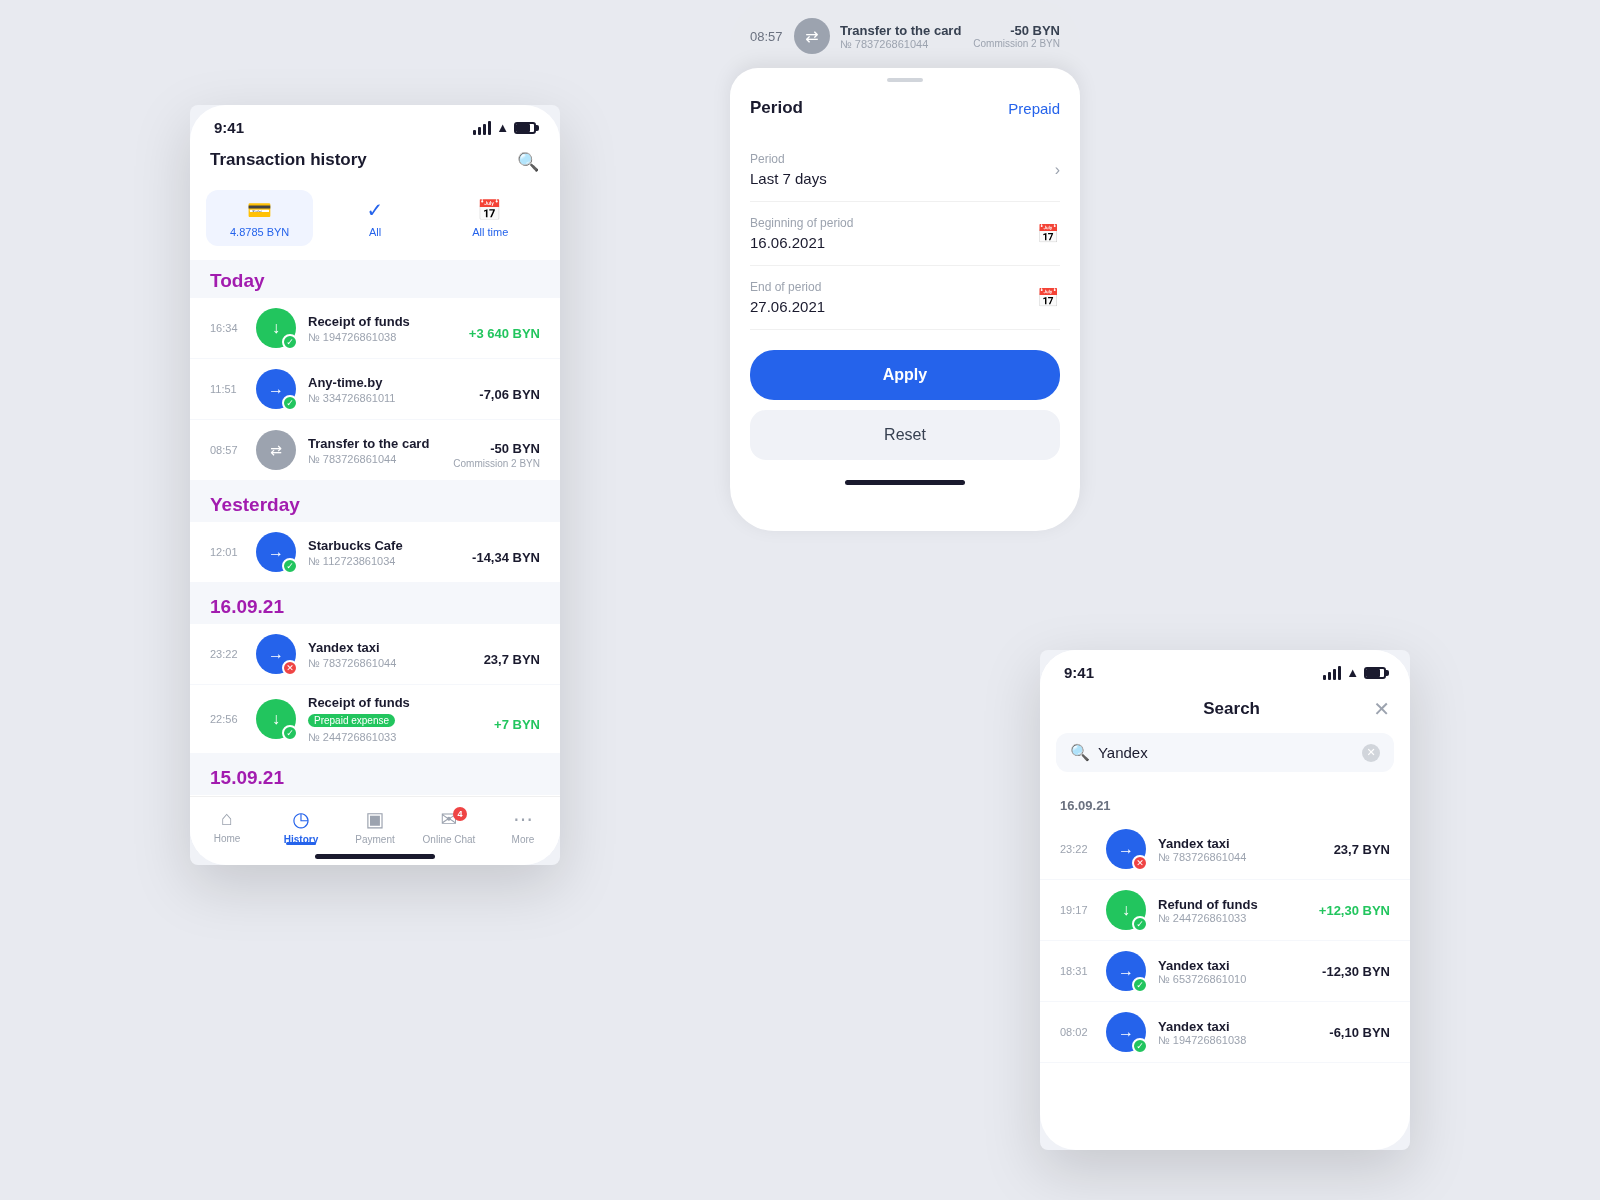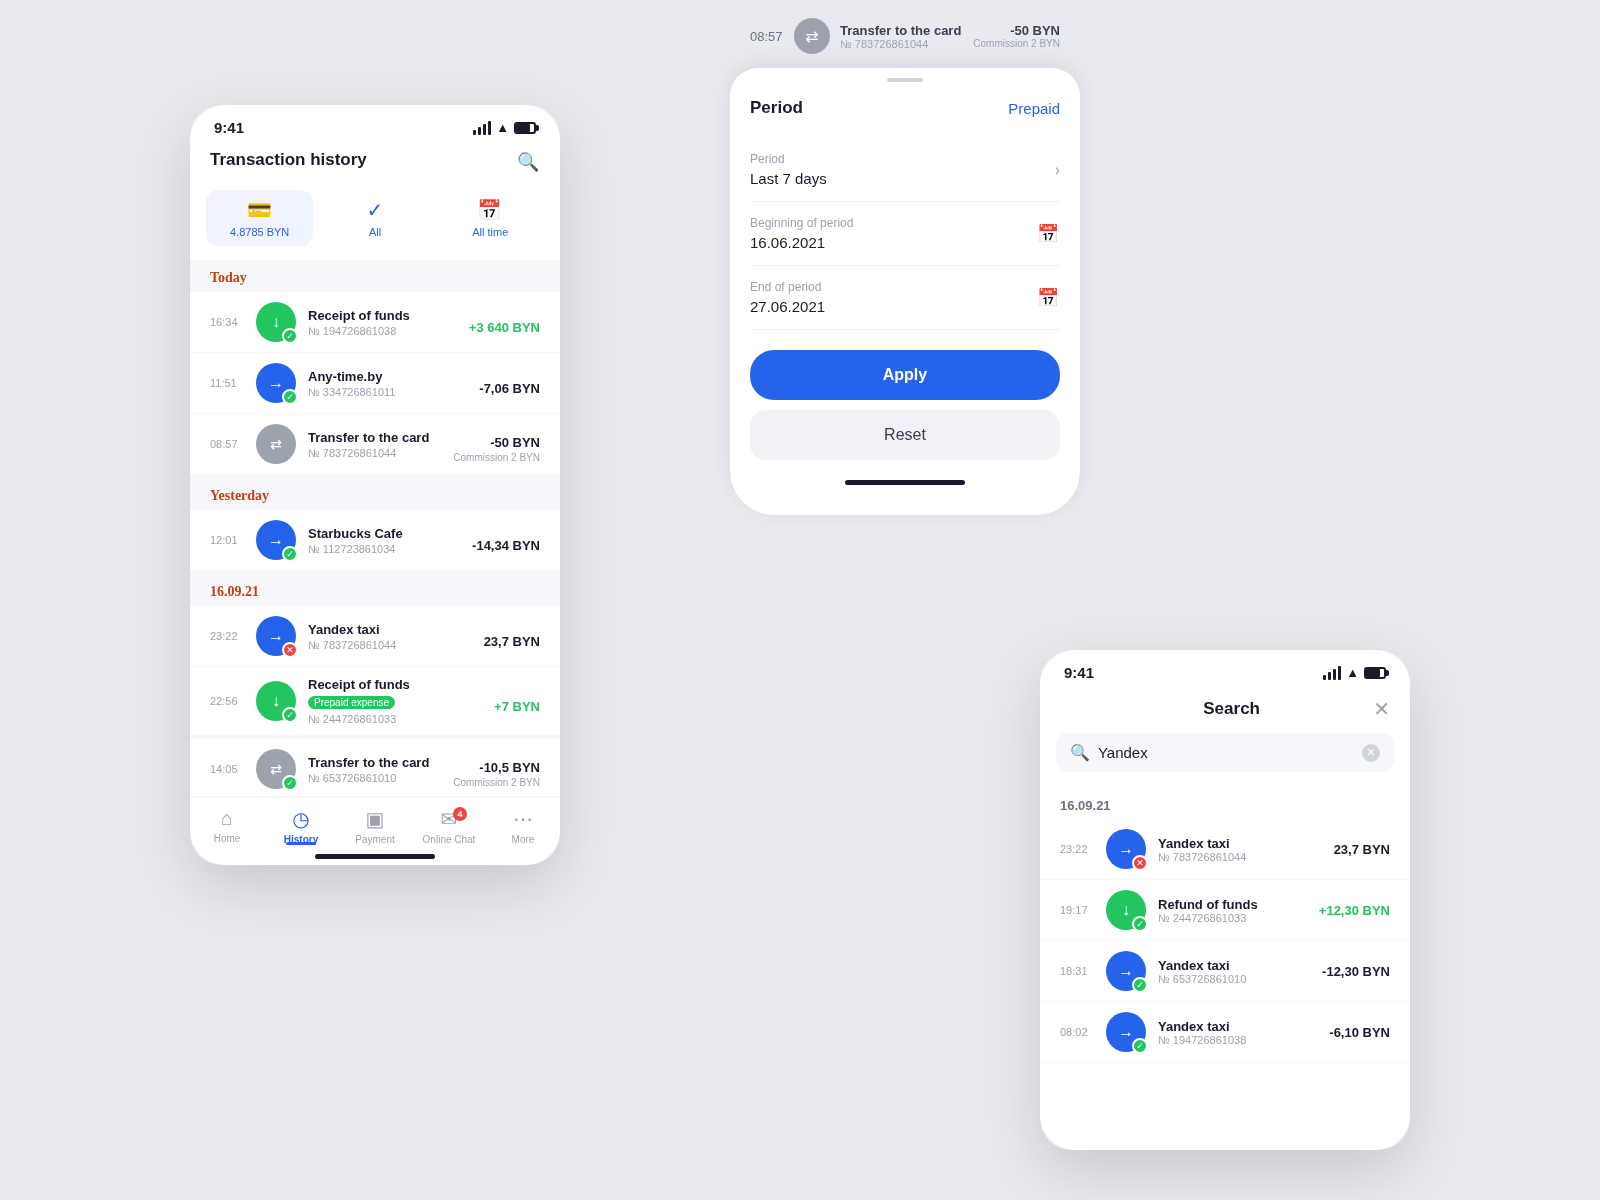--- a/index.html
+++ b/index.html
@@ -8,21 +8,21 @@
       font-family: -apple-system, BlinkMacSystemFont, 'Segoe UI', sans-serif;
       width: 1600px;
       height: 1200px;
       overflow: hidden;
       position: relative;
     }
 
     
     .phone {
       background: #f0f2f7;
-      border-radius: 32px;
+      border-radius: 8px;
       box-shadow: 0 20px 60px rgba(0,0,0,0.15);
       position: absolute;
       overflow: hidden;
     }
 
     .phone-inner {
       background: #fff;
       border-radius: 36px;
       overflow: hidden;
       height: 100%;
@@ -167,25 +167,24 @@
       overflow-y: auto;
       padding: 0 0 60px;
       background: #f5f7fb;
     }
 
     .p1-date-group {
       margin-bottom: 4px;
     }
 
     .p1-date-label {
-      font-size: 14px;
-      font-weight: 600;
-      color: #c2410c;
+      font-size: 19px;
+      font-weight: 600;
+      color: #a21caf;
       padding: 10px 20px 6px;
-      font-family: Liberation Serif, serif;
     }
 
     .p1-transaction-item {
       background: #fff;
       display: flex;
       align-items: center;
       padding: 10px 20px;
       margin: 0 0 1px;
       gap: 12px;
     }
@@ -408,21 +407,21 @@
     .p2-peek-comm {
       font-size: 10px;
       color: #9ca3af;
     }
 
     
     .p2-sheet {
       background: #fff;
       border-radius: 28px 28px 44px 44px;
       margin: 0 10px;
-      padding: 10px 20px 30px;
+      padding: 10px 20px 46px;
       box-shadow: 0 -4px 20px rgba(0,0,0,0.08);
     }
 
     .p2-sheet-handle {
       width: 36px;
       height: 4px;
       background: #d1d5db;
       border-radius: 2px;
       margin: 0 auto 16px;
     }
@@ -817,20 +816,21 @@
             <div class="p1-tx-number prepaid">Prepaid expense</div>
             <div class="p1-tx-number">№ 244726861033</div>
           </div>
           <div class="p1-tx-amount">
             <div class="main positive">+7 BYN</div>
           </div>
         </div>
       </div>
 
       <div class="p1-date-group">
+        <div class="p1-date-label">15.09.21</div>
         <div class="p1-transaction-item">
           <span class="p1-tx-time">14:05</span>
           <div class="p1-tx-avatar gray">
             <span style="color:#fff;font-size:14px;">⇄</span>
             <div class="badge success">✓</div>
           </div>
           <div class="p1-tx-info">
             <div class="p1-tx-name">Transfer to the card</div>
             <div class="p1-tx-number">№ 653726861010</div>
           </div>

